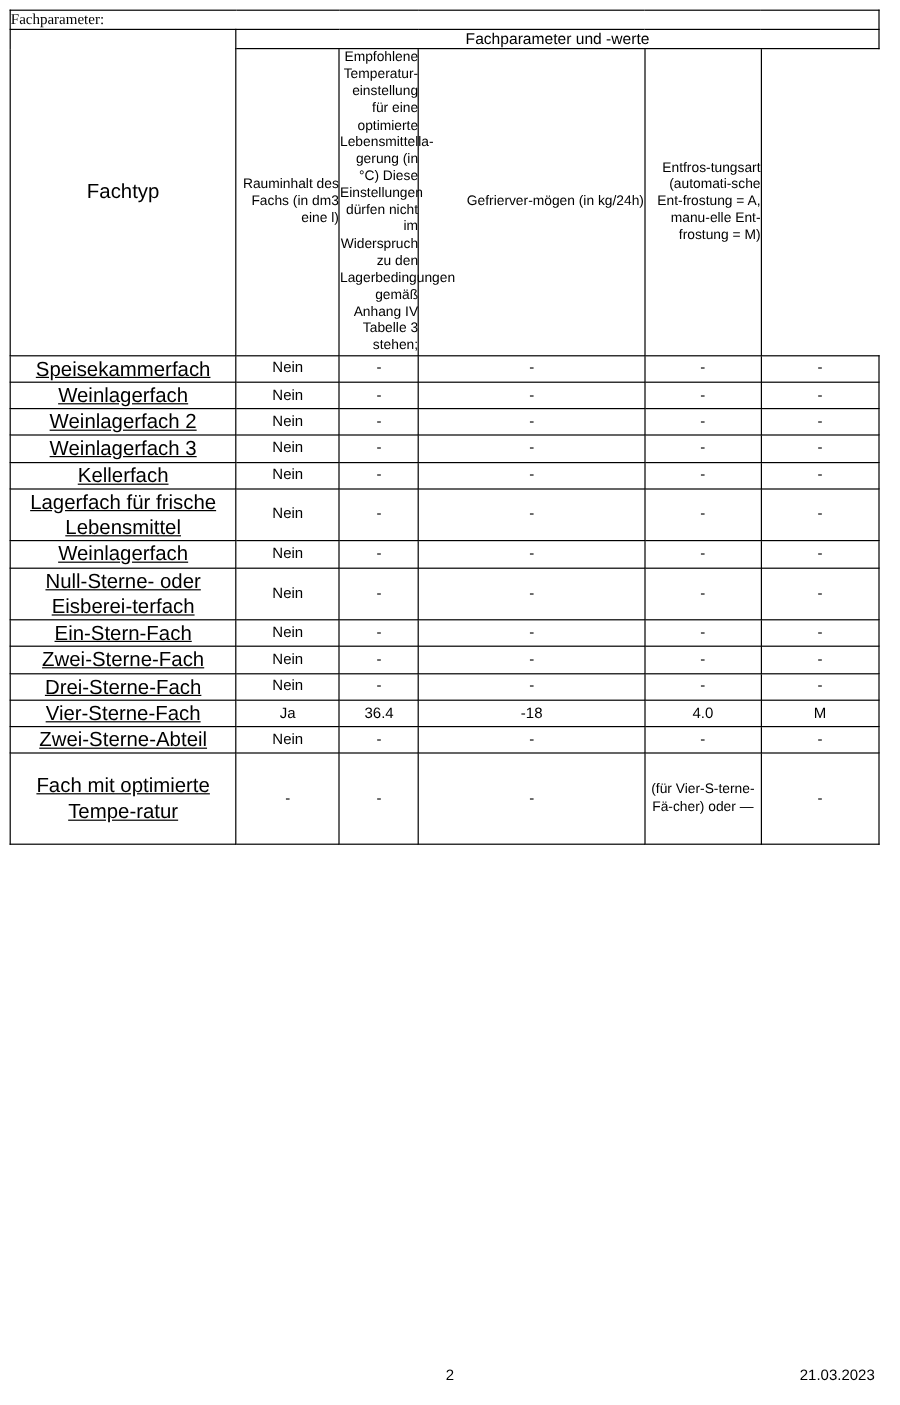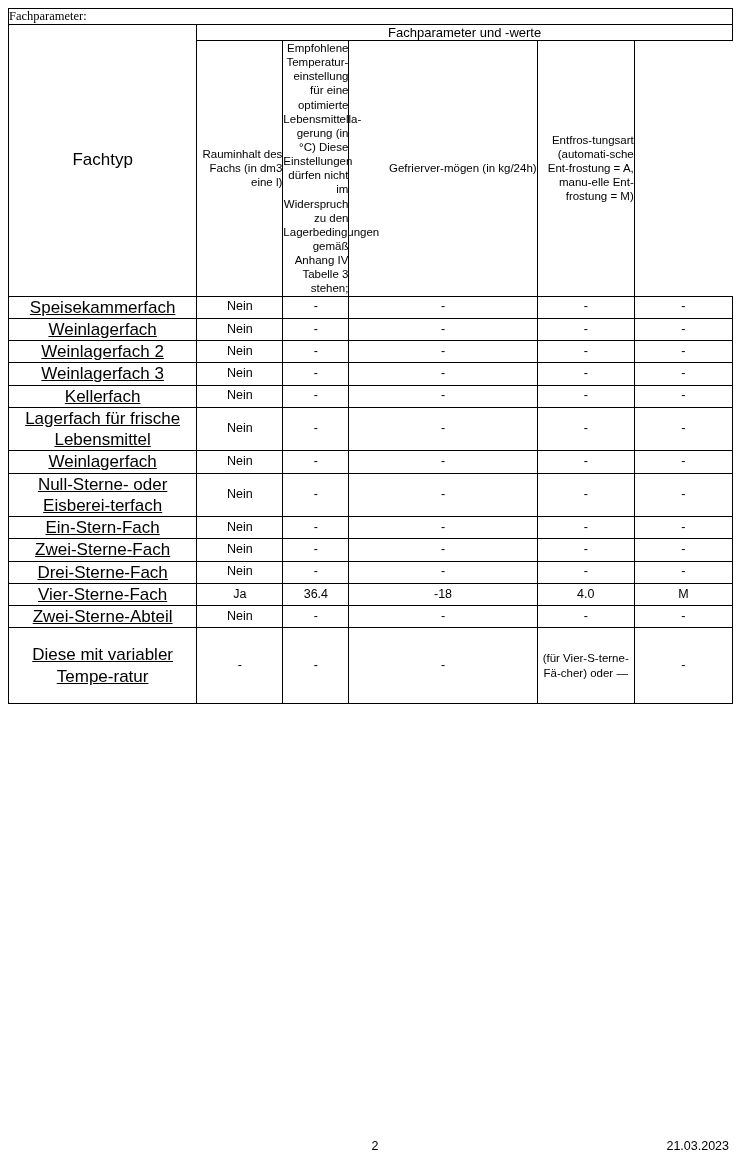--- a/index.html
+++ b/index.html
@@ -242,21 +242,21 @@
       <tr>
         <td class="row-label">Zwei-Sterne-Abteil</td>
         <td class="cell">Nein</td>
         <td class="cell">-</td>
         <td class="cell">-</td>
         <td class="cell">-</td>
         <td class="cell">-</td>
       </tr>
 
       <tr>
-        <td class="row-label" style="padding-top:16px;padding-bottom:16px;">Diese mit variabler Tempe-ratur</td>
+        <td class="row-label" style="padding-top:16px;padding-bottom:16px;">Fach mit optimierte Tempe-ratur</td>
         <td class="cell">-</td>
         <td class="cell">-</td>
         <td class="cell">-</td>
         <td class="cell multiline">(für Vier-S-terne-Fä-cher) oder —</td>
         <td class="cell">-</td>
       </tr>
     </tbody>
   </table>
 
   <div class="footer">

